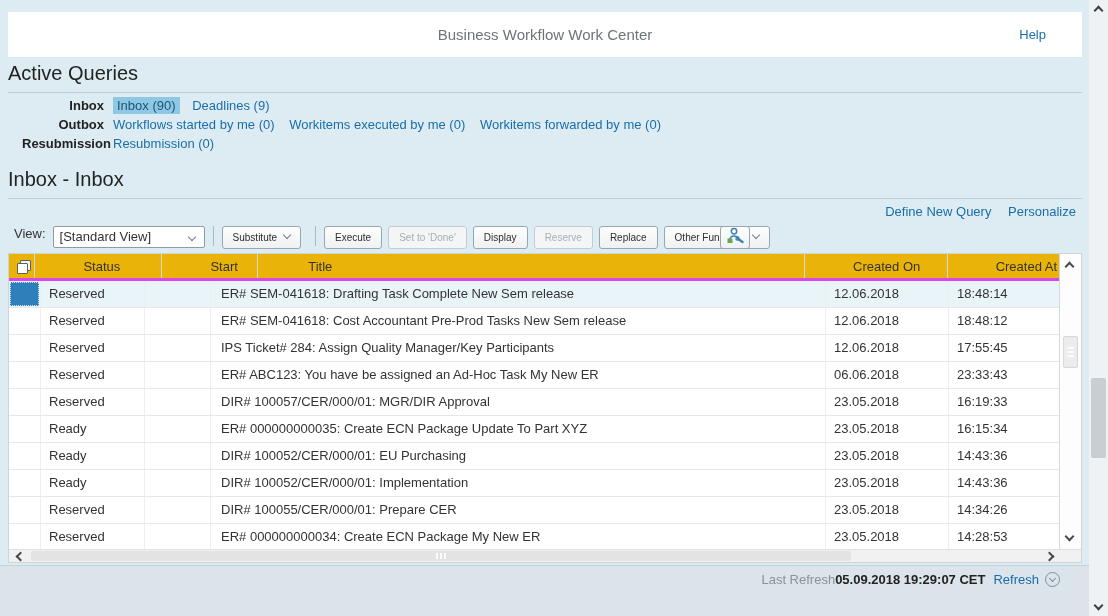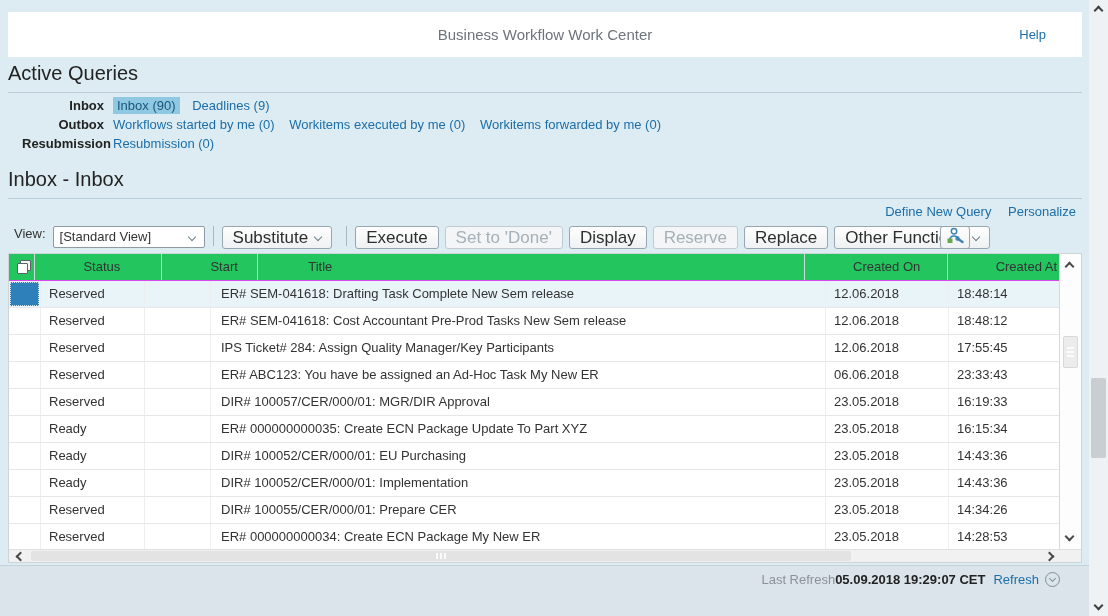--- a/index.html
+++ b/index.html
@@ -33,29 +33,29 @@
   
   .top-links { position:absolute; top:204px; right:32px; }
   .top-links a { color:#1b6ea9; text-decoration:none; margin-left:13px; cursor:pointer; }
 
   
   .toolbar { position:absolute; left:14px; top:226px; height:23px; display:flex; align-items:flex-start; }
   .view-label { margin-right:7px; color:#333; }
   .select { width:152px; height:22px; background:#fff; border:1px solid #8e9ba5; border-radius:2px; padding:0 6px; line-height:20px; position:relative; cursor:pointer; }
   .select .chv { position:absolute; right:9px; top:7px; }
   .vsep { width:1px; height:20px; background:#a9bac4; margin:0 8px; }
-  .btn { height:23px; padding:0 10px; background:linear-gradient(#fefefe,#eff1f2); border:1px solid #99a6b0; border-radius:3px; font-family:inherit; font-size:17px; color:#2e2e2e; margin-right:6px; cursor:pointer; line-height:20px; }
+  .btn { height:23px; padding:0 10px; background:linear-gradient(#fefefe,#eff1f2); border:1px solid #99a6b0; border-radius:3px; font-family:inherit; font-size:10px; color:#2e2e2e; margin-right:6px; cursor:pointer; line-height:20px; }
   .btn.disabled { color:#a5b0b8; border-color:#c2cbd1; background:#f3f5f6; cursor:default; }
   .chv { display:inline-block; width:6px; height:6px; border-right:1.6px solid #6f7f8a; border-bottom:1.6px solid #6f7f8a; transform:rotate(45deg); }
   .btn .chv { margin-left:7px; vertical-align:3px; }
   .icon-btn { position:absolute; right:26px; top:0; width:30px; height:23px; padding:0 5px; margin:0; }
 
   
   .tbl { position:absolute; left:8px; top:253px; width:1074px; height:310px; background:#fff; border:1px solid #cfd4d8; }
-  .thead { display:flex; height:27px; background:#22c55e; border-bottom:1px solid #d946ef;gap:40px; }
+  .thead { display:flex; height:27px; background:#eab308; border-bottom:3px solid #d946ef;gap:40px; }
   .thead .cell { line-height:26px; color:#333; border-right:1px solid #d5d9db; }
   .trow { display:flex; height:27px; border-bottom:1px solid #e5e7e8; background:#fff; }
   .trow.sel { background:#e9f4f9; }
   .cell { display:block; line-height:26px; padding-left:8px; white-space:nowrap; overflow:hidden; }
   .c-sel { width:32px; padding:0; position:relative; }
   .c-status { width:104px; }
   .c-start { width:66px; }
   .c-title { width:615px; padding-left:10px; }
   .c-on { width:123px; }
   .c-at { width:112px; }

